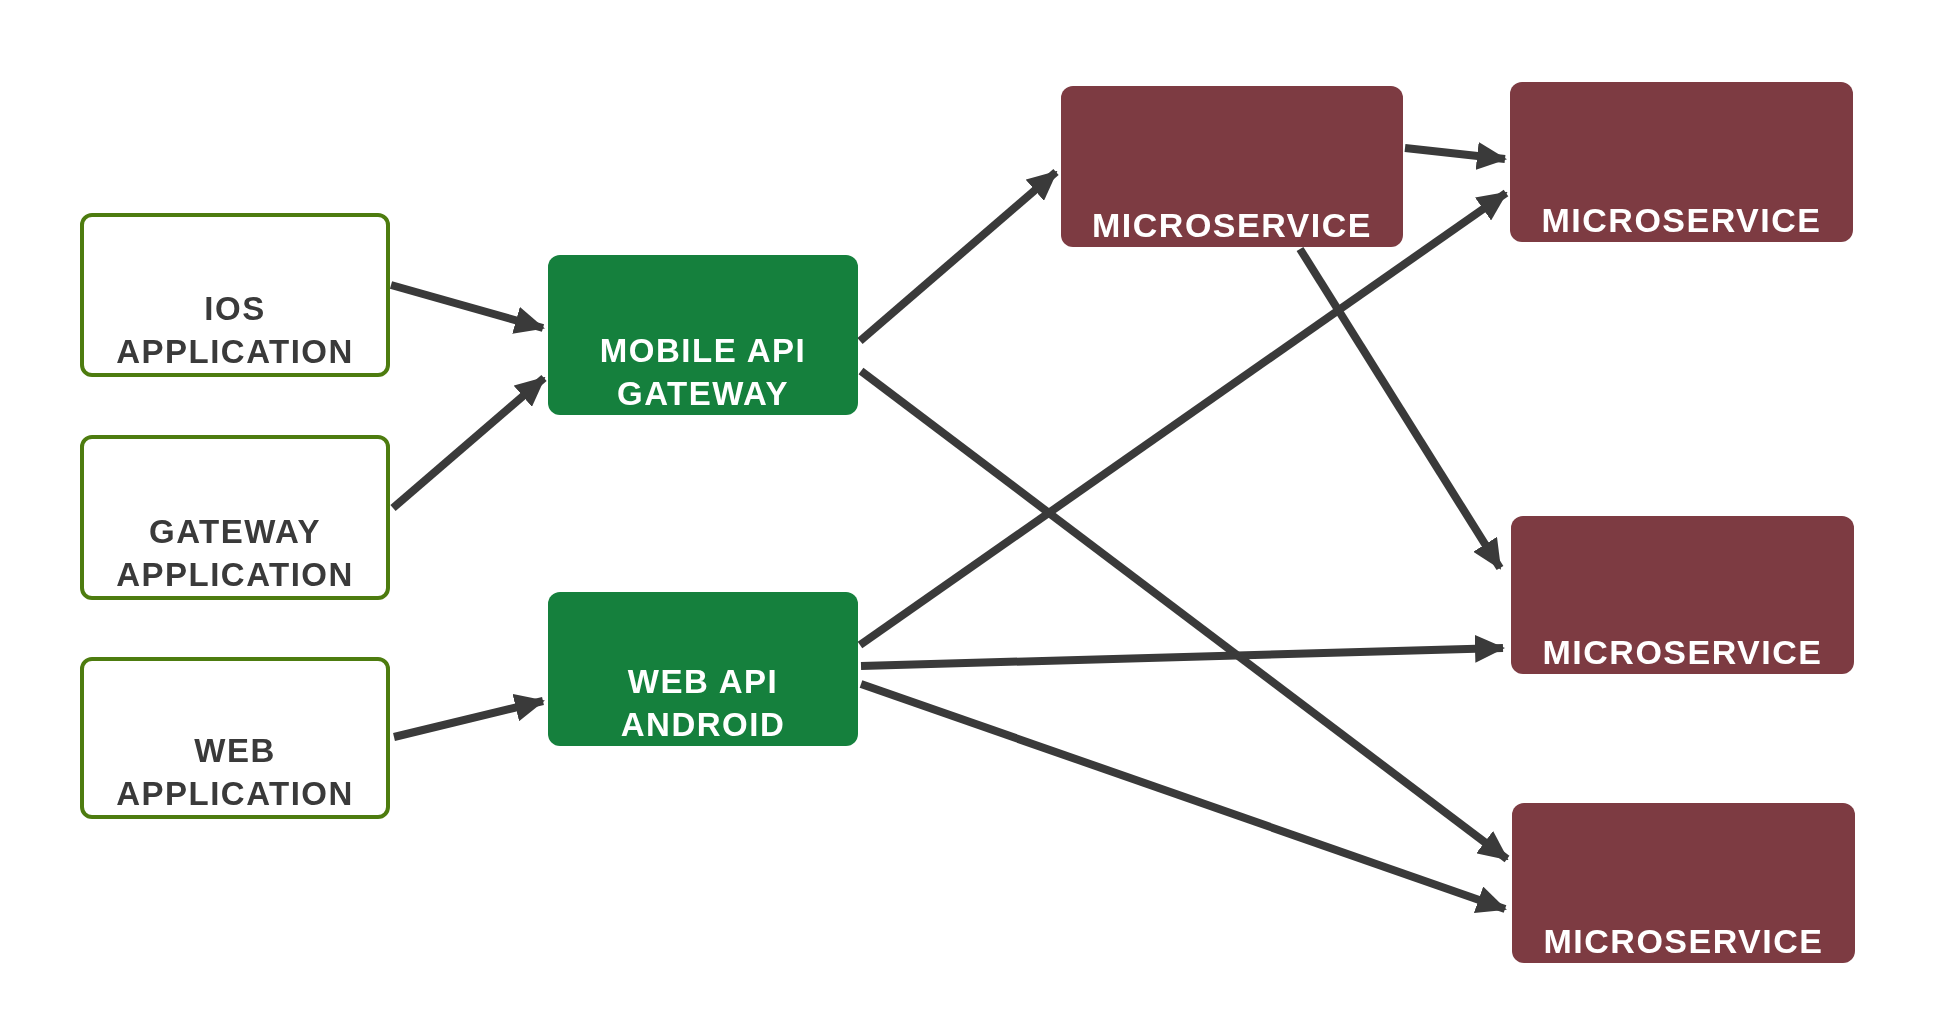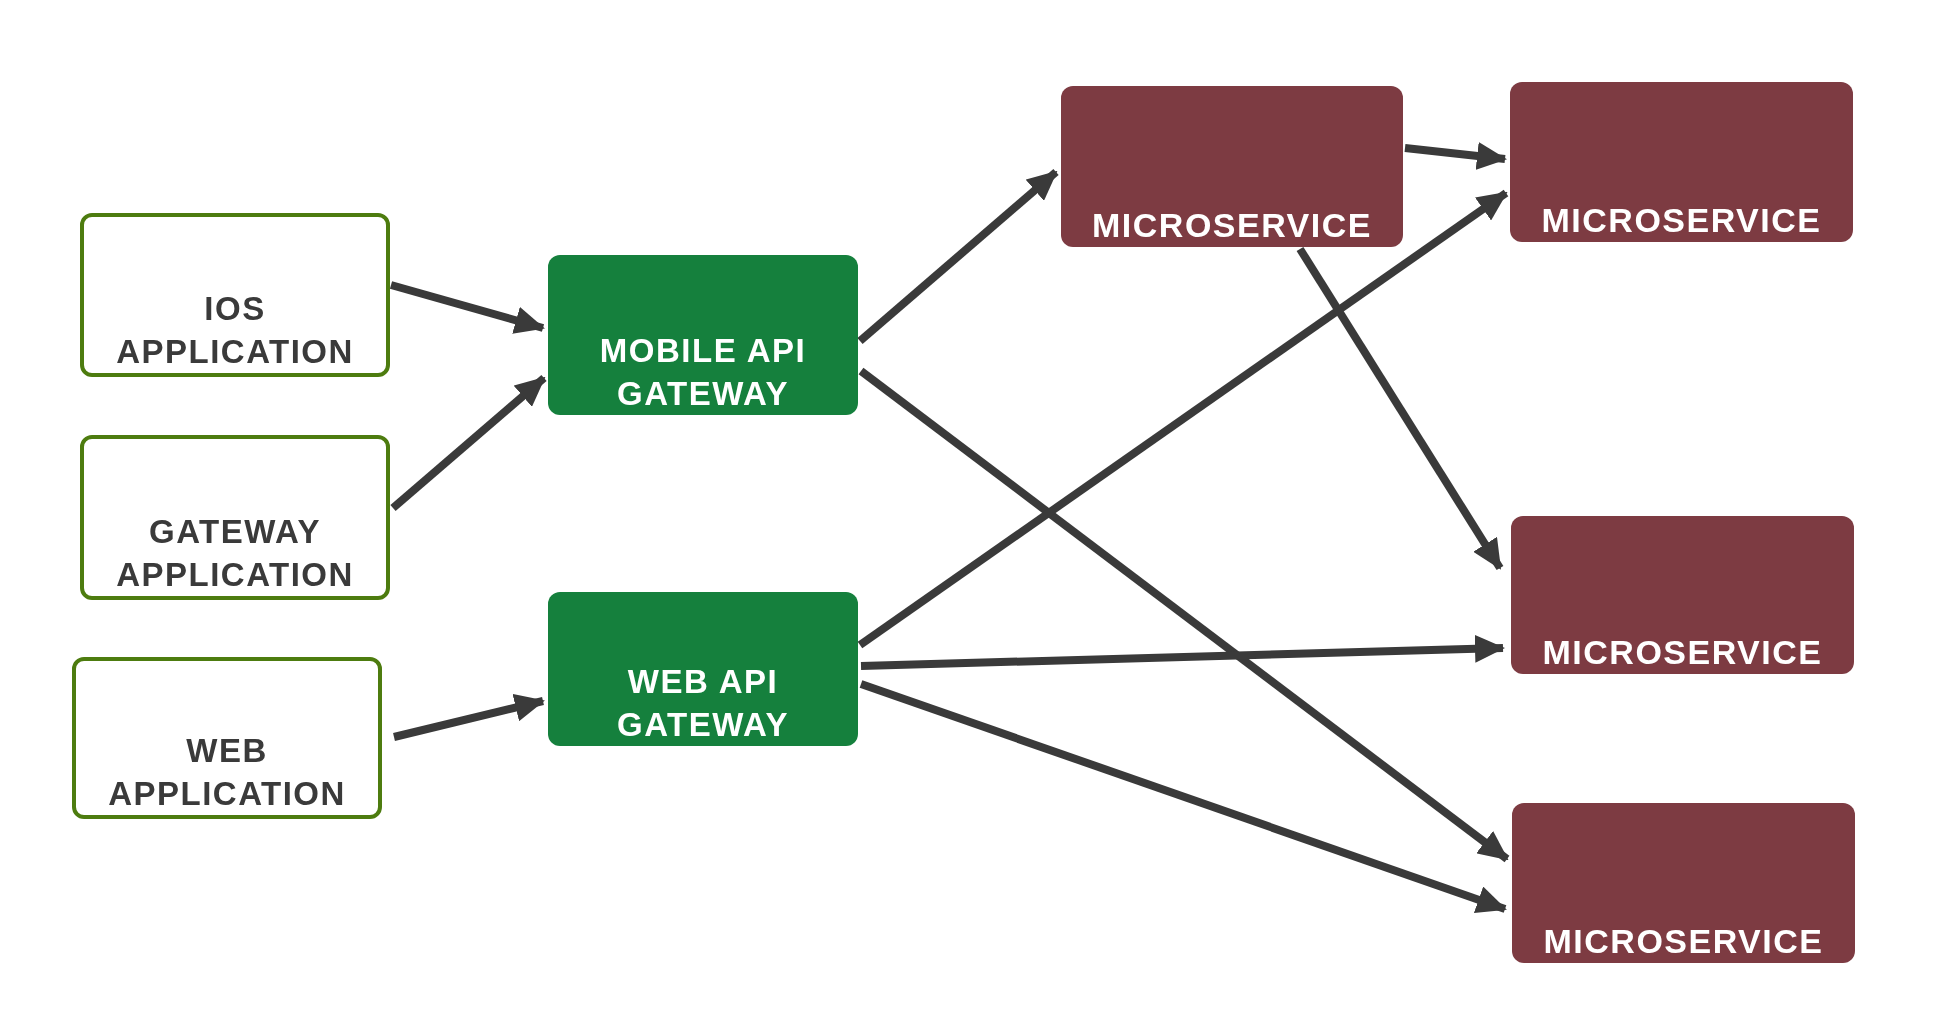--- a/index.html
+++ b/index.html
@@ -83,31 +83,31 @@
       <line x1="1300" y1="249" x2="1500" y2="568" class="edge-line" marker-end="url(#arrowhead)"></line>
     </svg>
 <div class="node client" style="left: 80px; top: 213px; width: 310px; height: 164px;">
       <span>IOS
 APPLICATION</span>
     </div>
     <div class="node client" style="left: 80px; top: 435px; width: 310px; height: 165px;">
       <span>GATEWAY
 APPLICATION</span>
     </div>
-    <div class="node client" style="left: 72px; top: 657px; width: 310px; height: 162px;">
+    <div class="node client" style="left: 80px; top: 657px; width: 310px; height: 162px;">
       <span>WEB
 APPLICATION</span>
     </div>
     <div class="node gateway" style="left: 548px; top: 255px; width: 310px; height: 160px;">
       <span>MOBILE API
 GATEWAY</span>
     </div>
     <div class="node gateway" style="left: 548px; top: 592px; width: 310px; height: 154px;">
       <span>WEB API
-GATEWAY</span>
+ANDROID</span>
     </div>
     <div class="node service" style="left: 1061px; top: 86px; width: 342px; height: 161px;">
       <span>MICROSERVICE</span>
     </div>
     <div class="node service" style="left: 1510px; top: 82px; width: 343px; height: 160px;">
       <span>MICROSERVICE</span>
     </div>
     <div class="node service" style="left: 1511px; top: 516px; width: 343px; height: 158px;">
       <span>MICROSERVICE</span>
     </div>

